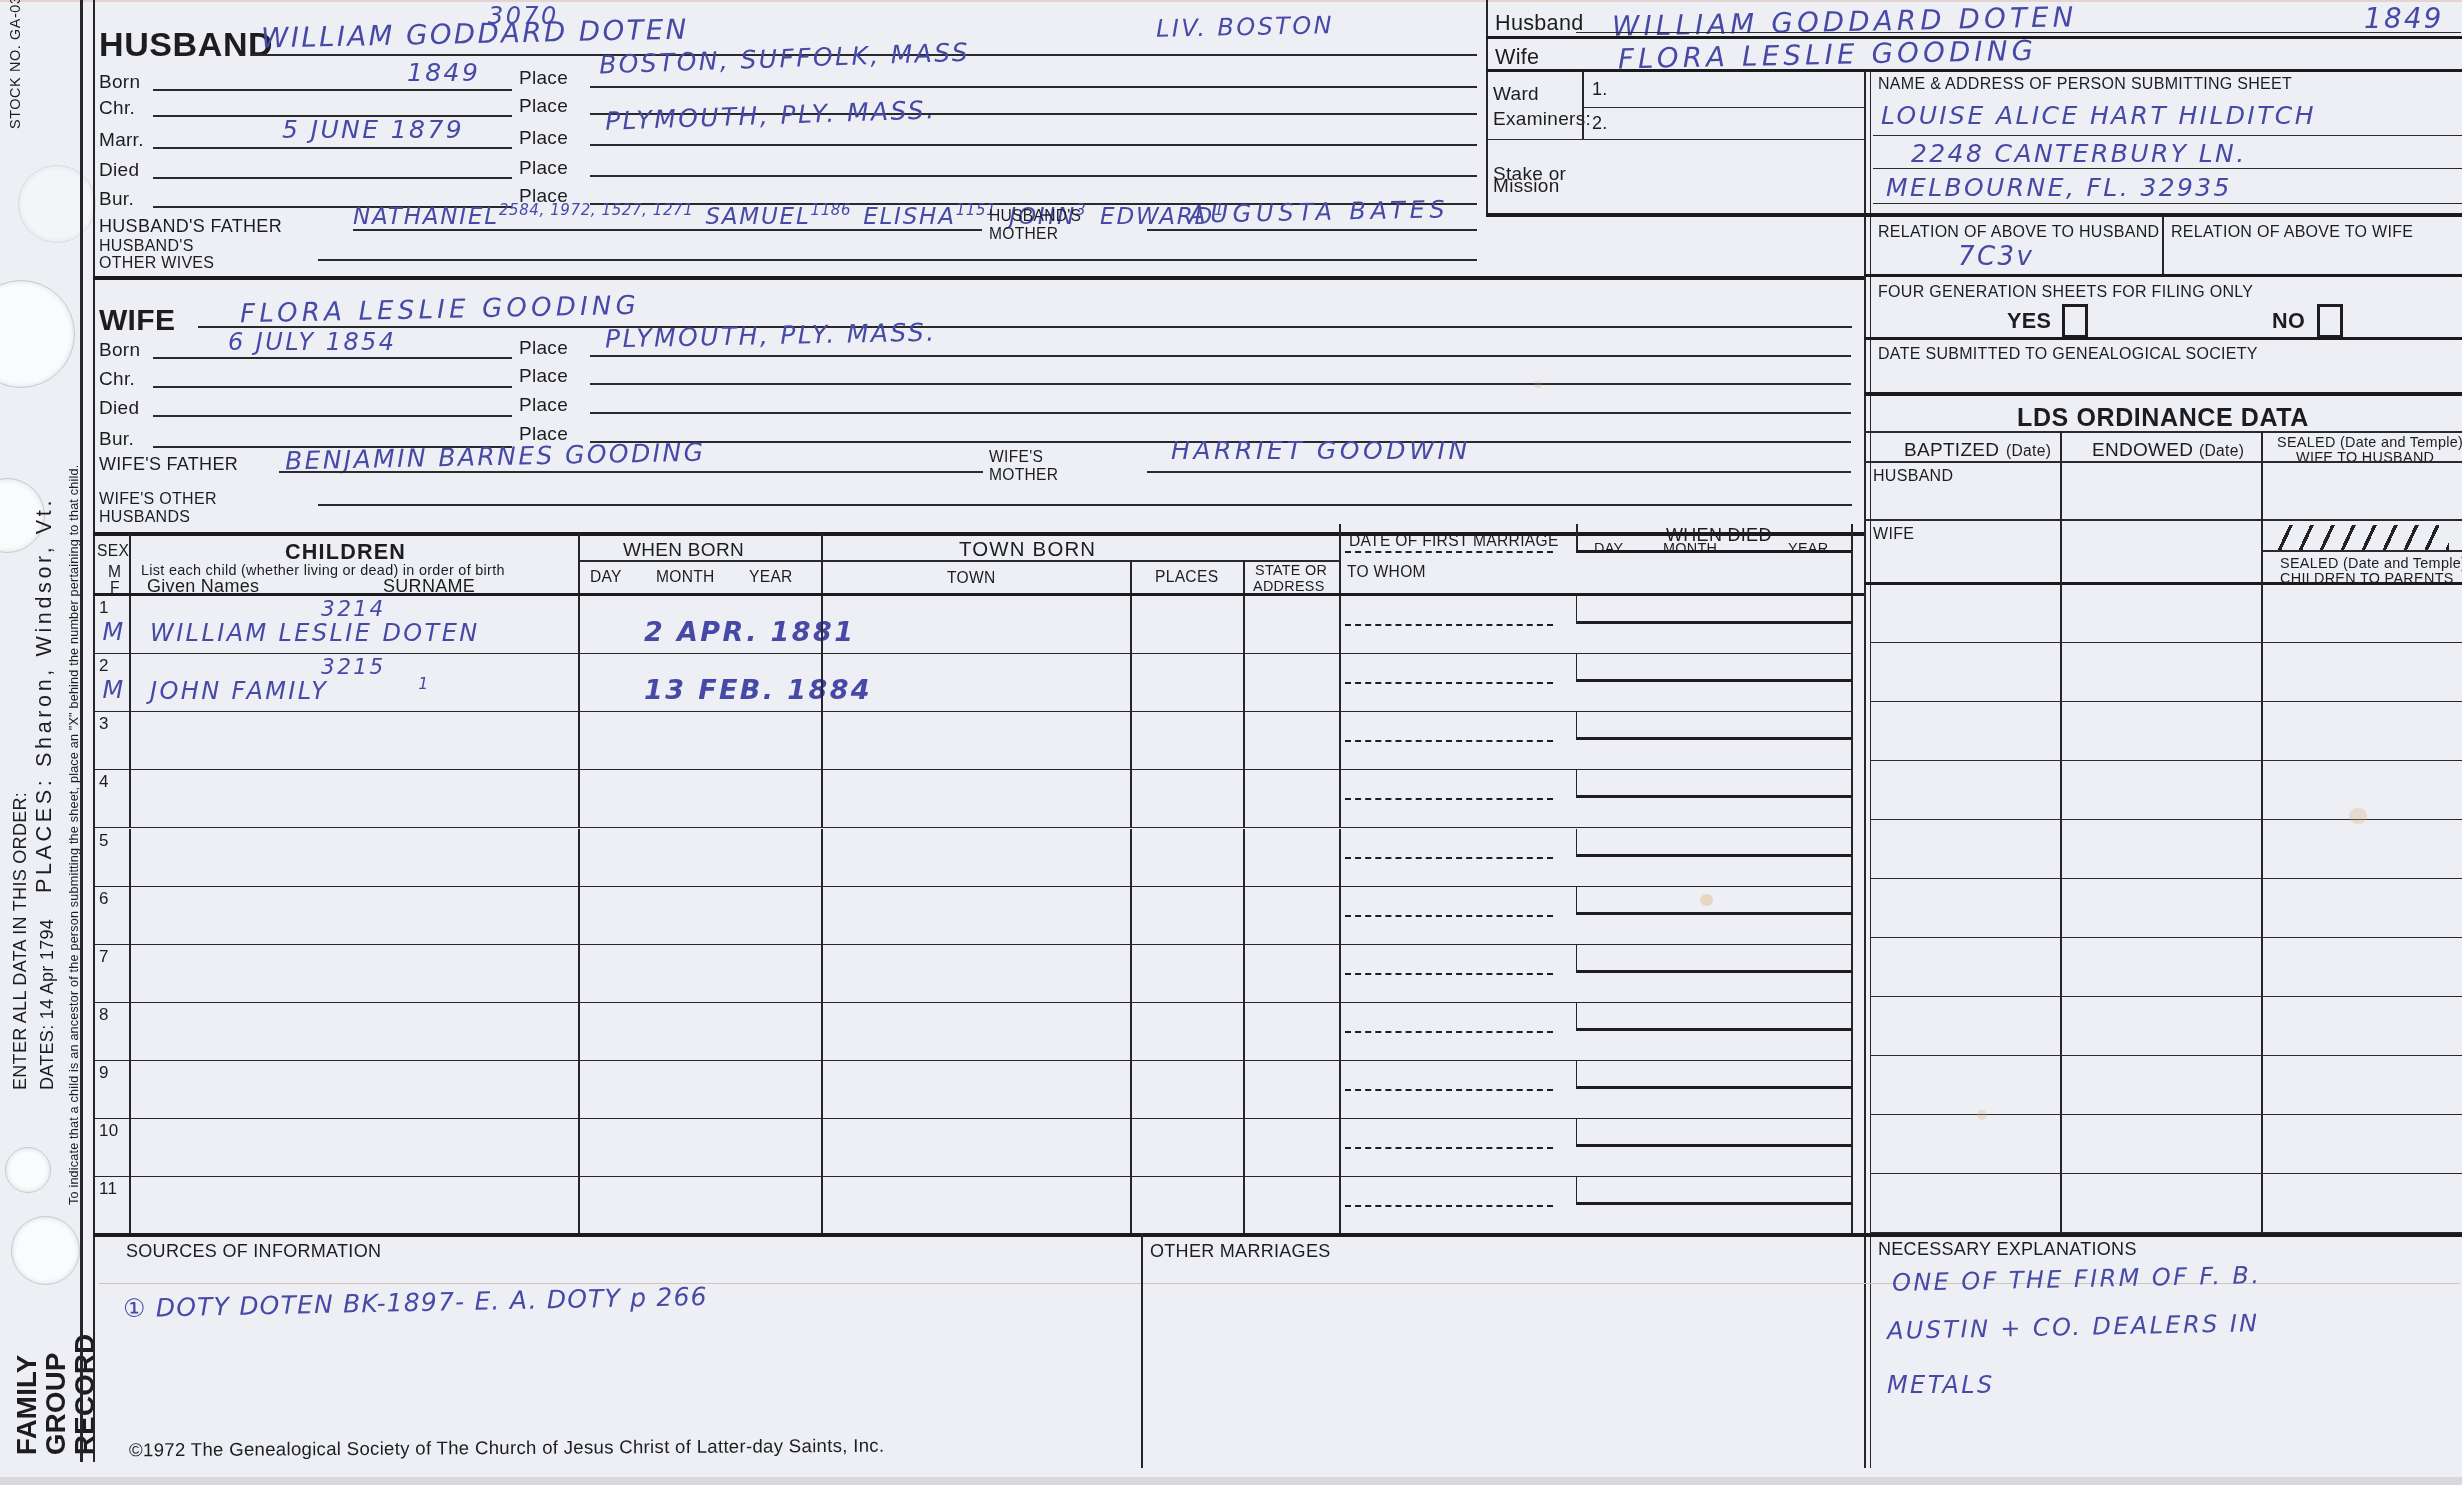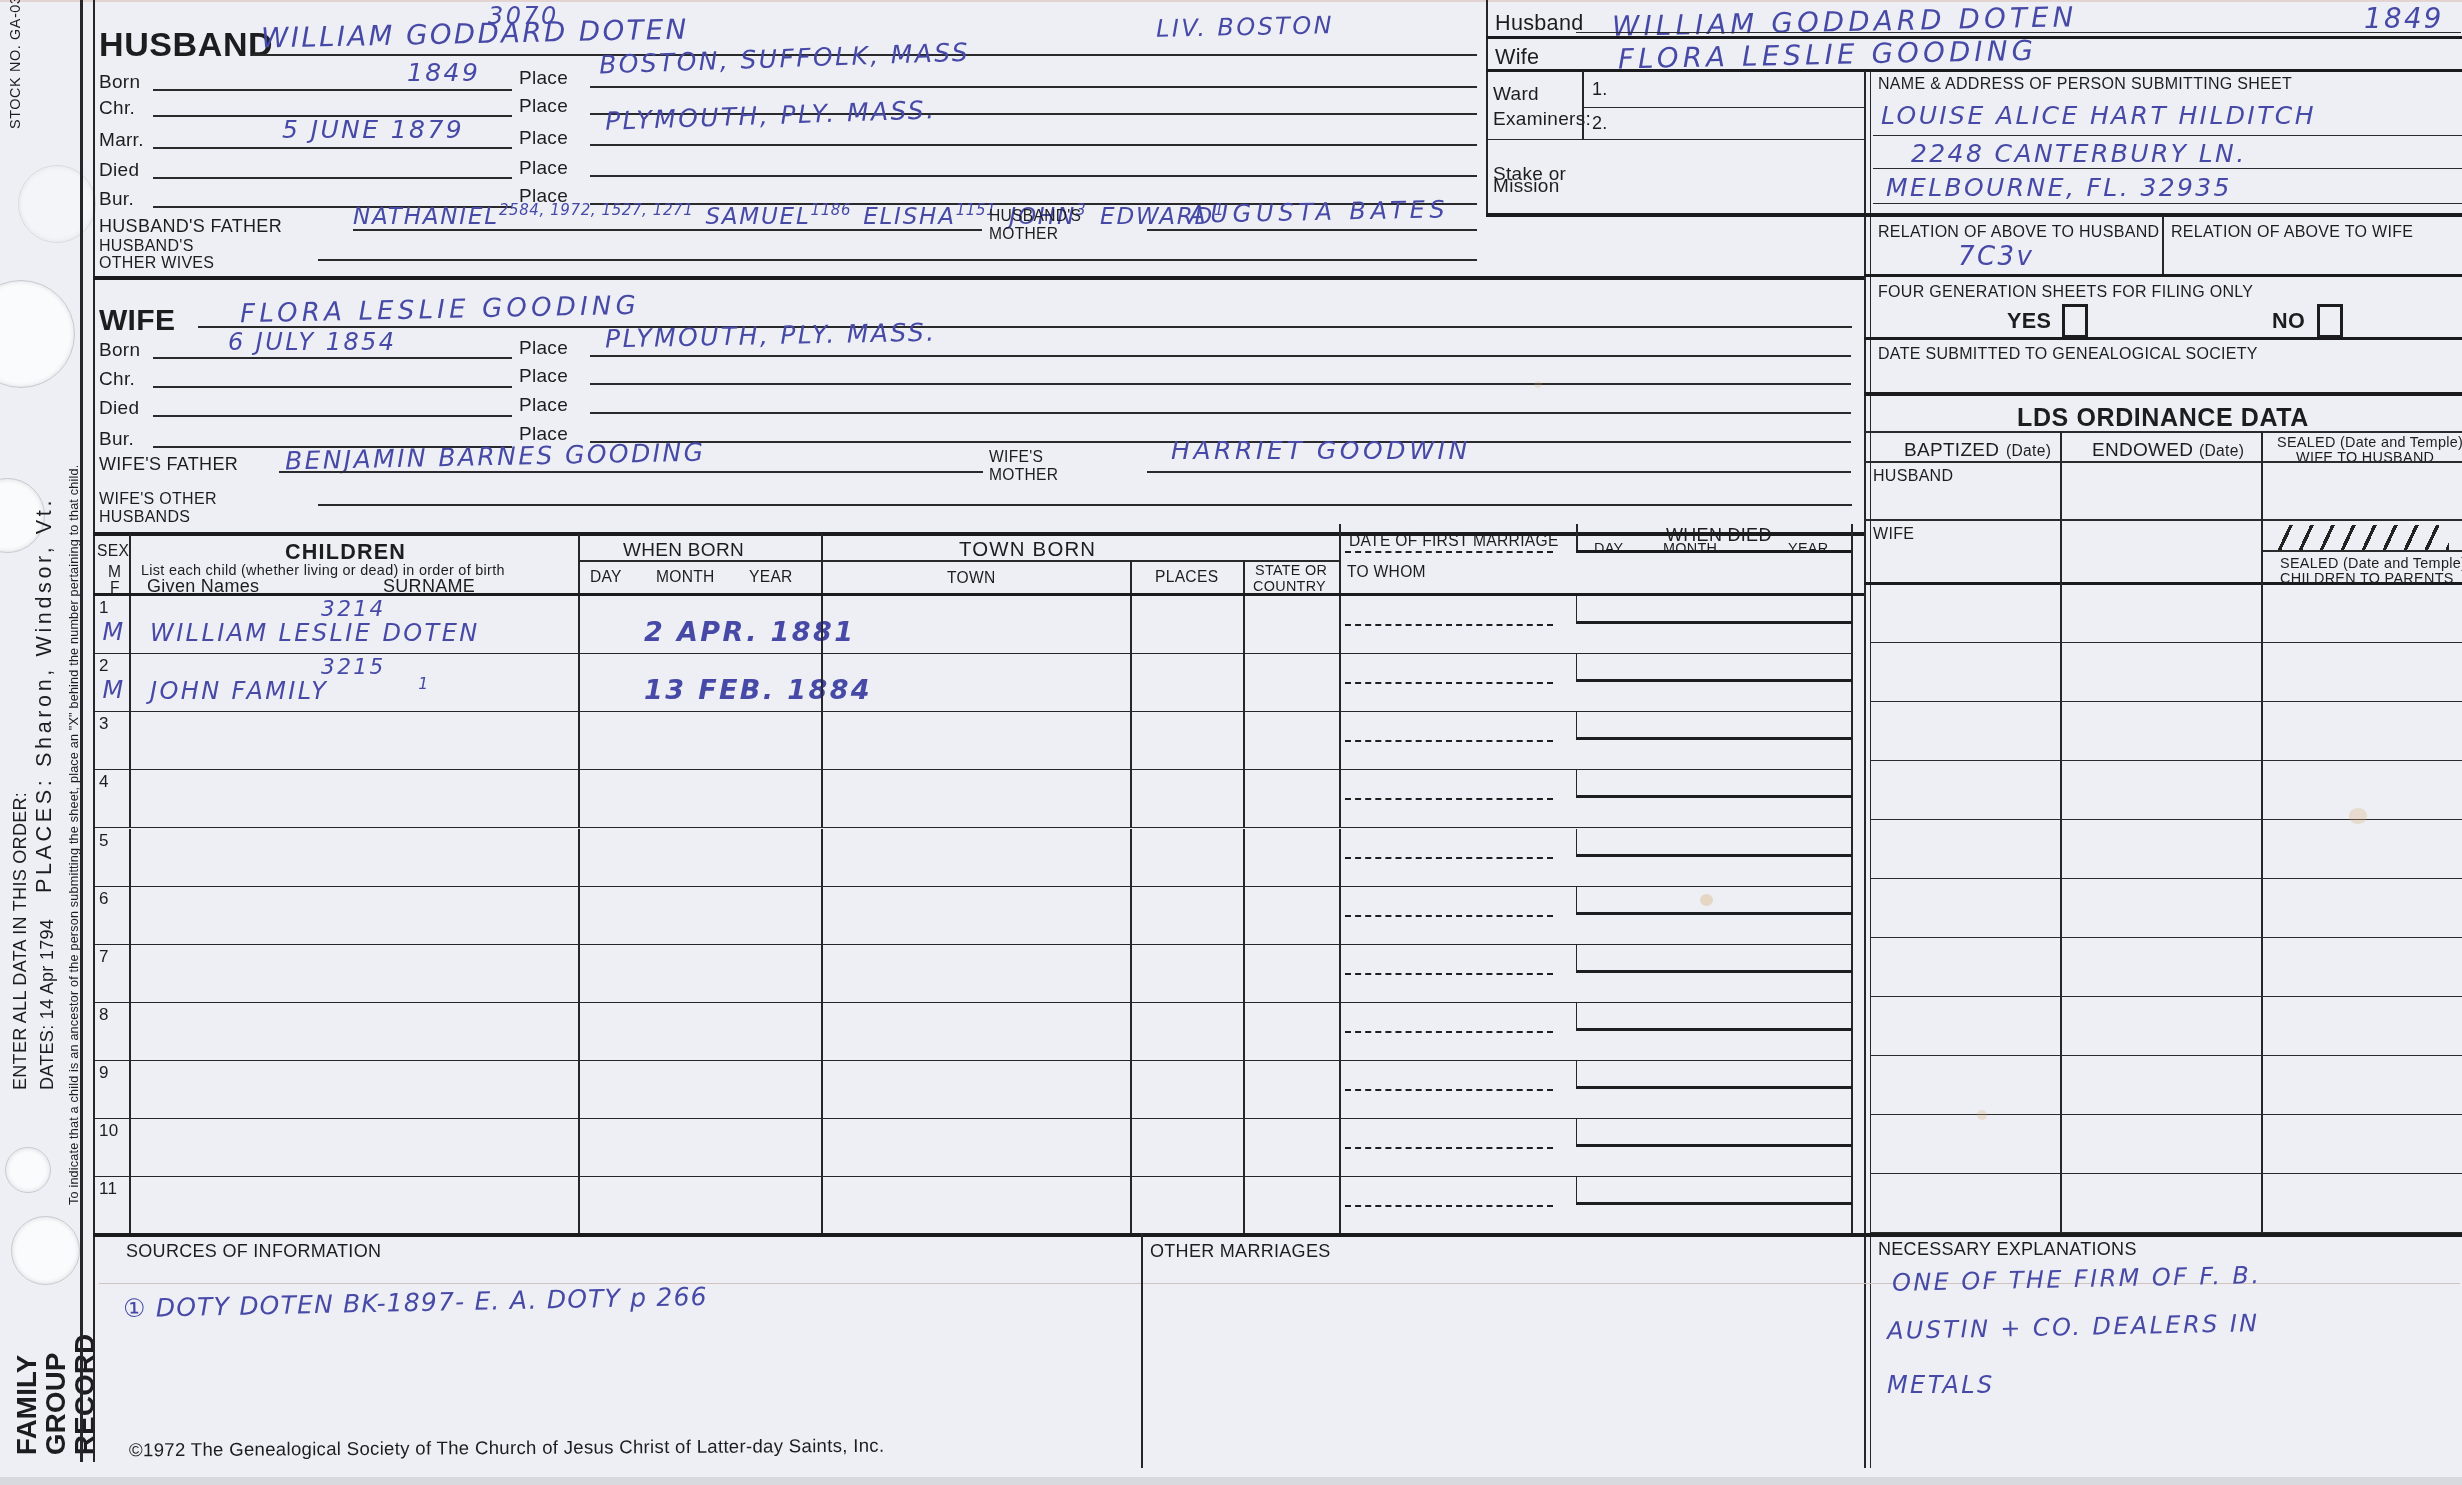--- a/index.html
+++ b/index.html
@@ -176,21 +176,21 @@
   <div class="lbl p30" style="left:383px;top:576px;">SURNAME</div>
   <div class="lbl p32" style="left:623px;top:539px;">WHEN BORN</div>
   <div class="ln" style="left:578px;top:560px;width:761px;"></div>
   <div class="lbl p26" style="left:590px;top:568px;">DAY</div>
   <div class="lbl p26" style="left:656px;top:568px;">MONTH</div>
   <div class="lbl p26" style="left:749px;top:568px;">YEAR</div>
   <div class="lbl p34" style="left:959px;top:538px;letter-spacing:1.2px;">TOWN BORN</div>
   <div class="lbl p26" style="left:947px;top:569px;">TOWN</div>
   <div class="lbl p26" style="left:1155px;top:568px;">PLACES</div>
   <div class="lbl p24" style="left:1255px;top:562px;">STATE OR</div>
-  <div class="lbl p24" style="left:1253px;top:578px;">COUNTRY</div>
+  <div class="lbl p24" style="left:1253px;top:578px;">ADDRESS</div>
   <div class="lbl p26" style="left:1349px;top:532px;">DATE OF FIRST MARRIAGE</div>
   <div class="dln" style="left:1345px;top:551px;width:208px;"></div>
   <div class="lbl p26" style="left:1347px;top:563px;">TO WHOM</div>
   <div class="lbl p30" style="left:1666px;top:525px;">WHEN DIED</div>
   <div class="lbl p24" style="left:1594px;top:540px;">DAY</div>
   <div class="lbl p24" style="left:1663px;top:540px;">MONTH</div>
   <div class="lbl p24" style="left:1788px;top:540px;">YEAR</div>
   <div class="vln" style="left:1576px;top:524px;height:29px;"></div>
   <div class="hln" style="left:1576px;top:550px;width:276px;height:3px;"></div>
   <div class="vln" style="left:129px;top:534px;height:62px;"></div>

